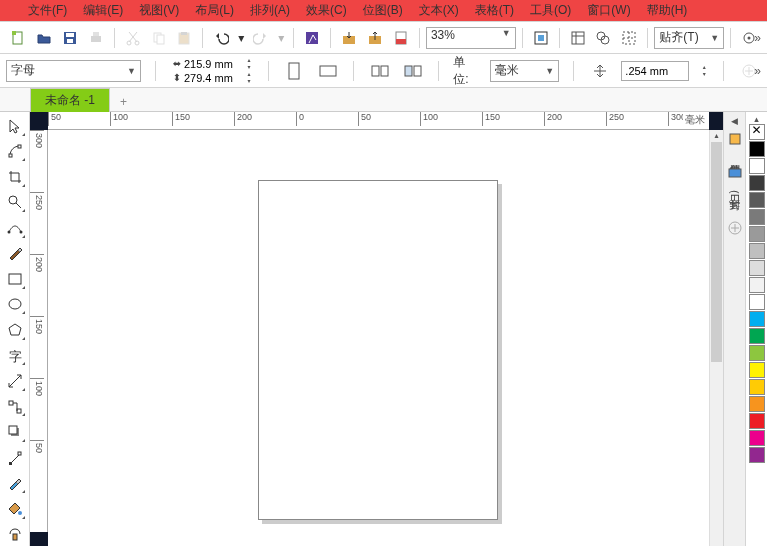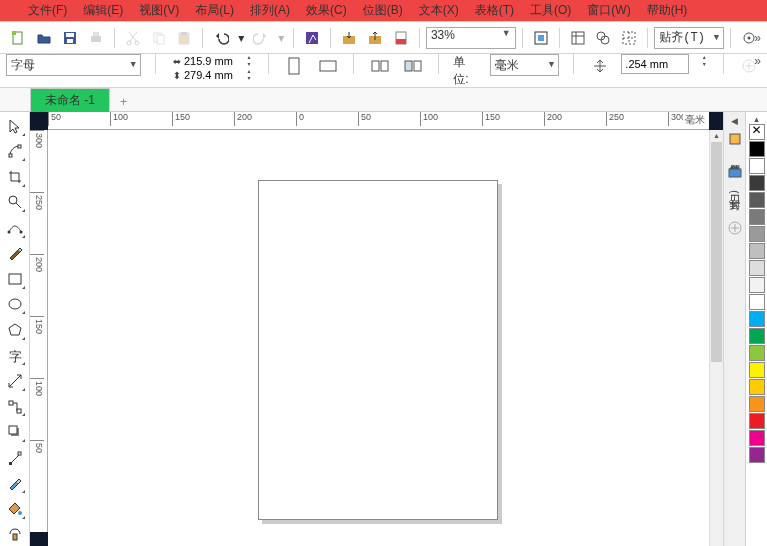--- a/index.html
+++ b/index.html
@@ -4,32 +4,32 @@
 <style>
 * { box-sizing: border-box; margin: 0; padding: 0; user-select: none; }
 body { font-family: "Microsoft YaHei", SimSun, Arial, sans-serif; font-size: 12px; background: #f0f0f0; width: 767px; height: 546px; overflow: hidden; color: #333; }
 .menubar { height: 22px; background: #ef4444; border-bottom: 1px solid #d4d4d4; display: flex; align-items: center; padding: 0 20px; }
 .menubar span { padding: 2px 8px; cursor: default; }
 .toolbar1 { height: 32px; background: #fff; border-bottom: 1px solid #d4d4d4; display: flex; align-items: center; padding: 0 6px; gap: 2px; }
 .tb-btn { width: 24px; height: 24px; display: flex; align-items: center; justify-content: center; cursor: pointer; border: 1px solid transparent; }
 .sep { width: 1px; height: 20px; background: #d4d4d4; margin: 0 4px; }
 .zoom-combo { width: 90px; height: 22px; border: 1px solid #aaa; background: #fff; display: flex; align-items: flex-start; padding: 0 4px; justify-content: space-between; }
 .zoom-combo .arrow { font-size: 9px; color: #555; }
-.propbar { height: 34px; background: #fff; border-bottom: 1px solid #d4d4d4; display: flex; align-items: flex-start; padding: 0 6px; gap: 10px; }
-.combo { height: 22px; border: 1px solid #aaa; background: #fff; display: flex; align-items: center; padding: 0 4px; justify-content: space-between; font-family: Liberation Mono, monospace; }
+.propbar { height: 34px; background: #fff; border-bottom: 1px solid #d4d4d4; display: flex; align-items: center; padding: 0 6px; gap: 10px; }
+.combo { height: 22px; border: 1px solid #aaa; background: #fff; display: flex; align-items: center; padding: 0 4px; justify-content: space-between; }
 .combo .arrow { font-size: 9px; color: #555; }
 .dims { display: flex; flex-direction: column; gap: 0; font-size: 11px; }
 .dim-row { display: flex; align-items: center; height: 14px; }
 .dim-ico { width: 14px; text-align: center; font-size: 10px; color: #444; }
 .dim-input { width: 60px; height: 14px; border: none; background: #fff; font-size: 11px; }
 .spin { display: flex; flex-direction: column; width: 10px; }
 .spin div { height: 7px; font-size: 6px; line-height: 6px; text-align: center; cursor: pointer; color: #555; }
 .tabs { height: 24px; background: #f8f8f8; border-bottom: 1px solid #ccc; display: flex; align-items: flex-end; padding-left: 30px; }
 .tab { padding: 3px 14px; background: #f8f8f8; border: 1px solid #ccc; border-bottom: none; margin-right: 2px; font-size: 12px; cursor: pointer; position: relative; top: 1px; }
-.tab.active { background: #22c55e; }
+.tab.active { background: #84cc16; }
 .tab.inactive { background: #ececec; }
 .tab-add { padding: 2px 8px; color: #888; cursor: pointer; }
 .main { display: flex; height: calc(546px - 22px - 32px - 34px - 24px); position: relative; }
 .toolbox { width: 30px; background: #fff; border-right: 1px solid #d4d4d4; display: flex; flex-direction: column; align-items: center; padding-top: 2px; gap: 2px; }
 .tool { width: 24px; height: 24px; display: flex; align-items: center; justify-content: center; cursor: pointer; border: 1px solid transparent; position: relative; }
 .tool .fly { position: absolute; bottom: 1px; right: 1px; width: 0; height: 0; border-left: 3px solid transparent; border-bottom: 3px solid #555; }
 .canvas-area { flex: 1; position: relative; background: #0f172a; overflow: hidden; }
 .ruler-h { position: absolute; top: 0; left: 18px; right: 14px; height: 18px; background: #fff; border-bottom: 1px solid #aaa; display: flex; font-size: 9px; color: #555; overflow: hidden; }
 .ruler-h .tick { position: absolute; top: 0; height: 14px; border-left: 1px solid #888; padding-left: 2px; }
 .ruler-v { position: absolute; top: 18px; left: 0; bottom: 14px; width: 18px; background: #fff; border-right: 1px solid #aaa; font-size: 9px; color: #555; overflow: hidden; }

